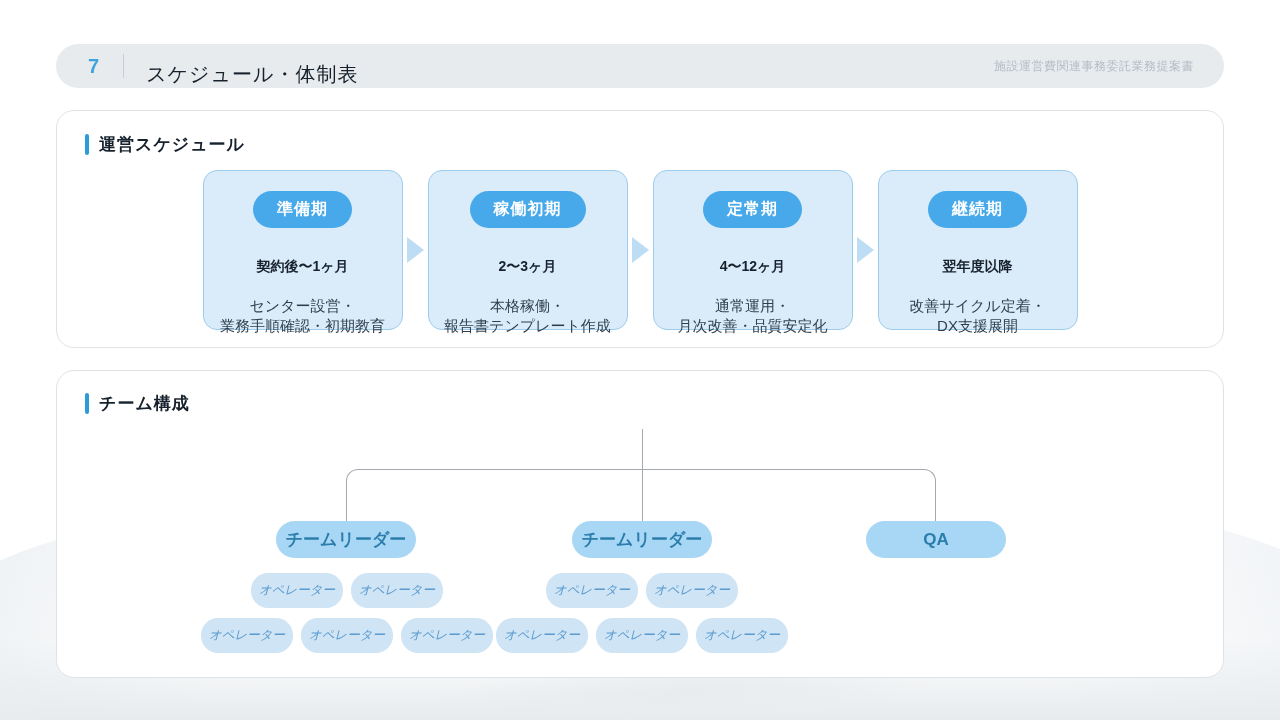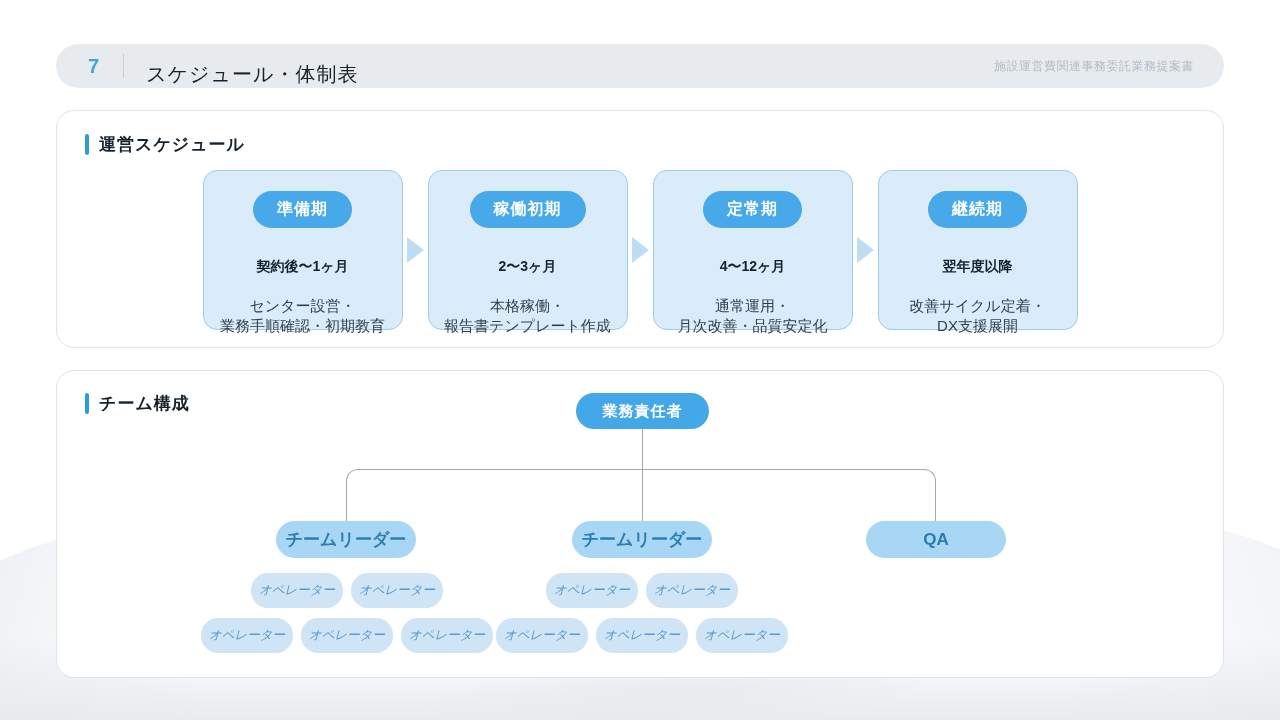--- a/index.html
+++ b/index.html
@@ -196,21 +196,20 @@
     </div>
   </section>
 
   <section class="panel panel-team">
     <div class="org">
       <div class="section-title">
         <span class="bar"></span>
         <span class="txt">チーム構成</span>
       </div>
 
-      <div class="pill root-pill">業務責任者</div>
 
       <div class="vline root-drop"></div>
       <div class="connector"></div>
       <div class="vline mid-drop"></div>
 
       <div class="pill leader-pill" style="left:219px;">チームリーダー</div>
       <div class="pill leader-pill" style="left:515px;">チームリーダー</div>
       <div class="pill leader-pill" style="left:809px;">QA</div>
 
       <div class="pill operator-pill op-row1" style="left:194px;">オペレーター</div>

